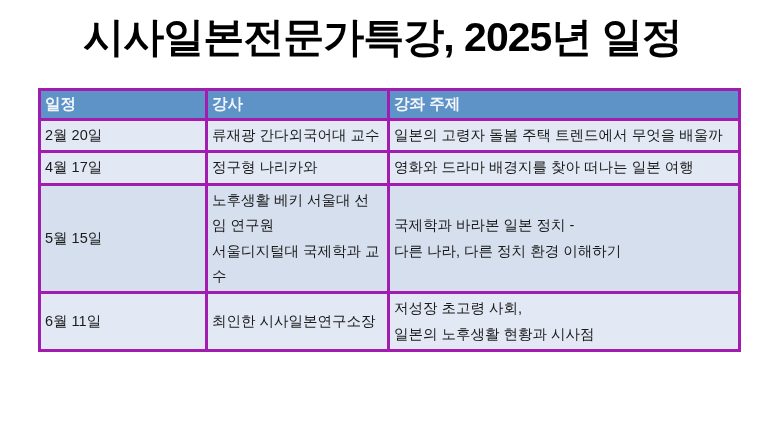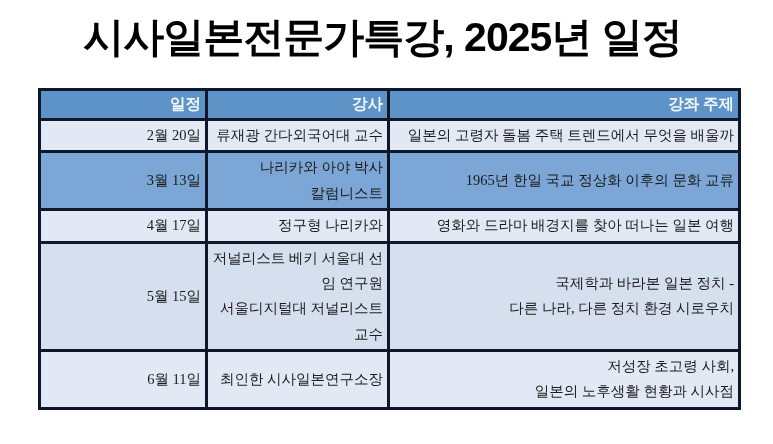--- a/index.html
+++ b/index.html
@@ -32,28 +32,27 @@
   table.schedule{
     position:absolute;left:38px;top:88px;
     width:700px;
     border-collapse:collapse;
     table-layout:fixed;
   }
   table.schedule col.c-date{width:167px;}
   table.schedule col.c-lect{width:182px;}
   table.schedule col.c-topic{width:351px;}
   table.schedule th, table.schedule td{
-    border:3px solid #0f172a;
-    text-align:right;
+    border:3px solid #a21caf;
+    text-align:left;
     vertical-align:middle;
     padding:2px 4px;
     font-size:14.5px;
     line-height:1.75;
     overflow:hidden;
-    font-family:Liberation Serif, serif;
   }
   table.schedule thead th{
     background:var(--header-bg);
     color:var(--header-text);
     font-weight:bold;
     font-size:15.5px;
     height:30px;
     line-height:1.2;
   }
   tr.band-dark td{background:var(--band-dark);}
@@ -90,48 +89,38 @@
     <tbody>
       <tr class="r2 band-light">
         <td>2월 20일</td>
         <td>
           <span class="line">류재광 간다외국어대 교수</span>
         </td>
         <td>
           <span class="line">일본의 고령자 돌봄 주택 트렌드에서 무엇을 배울까</span>
         </td>
       </tr>
-      <tr class="r3 highlight">
-        <td>3월 13일</td>
-        <td>
-          <span class="line">나리카와 아야 박사</span>
-          <span class="line">칼럼니스트</span>
-        </td>
-        <td>
-          <span class="line">1965년 한일 국교 정상화 이후의 문화 교류</span>
-        </td>
-      </tr>
       <tr class="r4 band-light">
         <td>4월 17일</td>
         <td>
           <span class="line">정구형 나리카와</span>
         </td>
         <td>
           <span class="line">영화와 드라마 배경지를 찾아 떠나는 일본 여행</span>
         </td>
       </tr>
       <tr class="r5 band-dark">
         <td>5월 15일</td>
         <td>
-          <span class="line">저널리스트 베키 서울대 선임 연구원</span>
-          <span class="line">서울디지털대 저널리스트 교수</span>
+          <span class="line">노후생활 베키 서울대 선임 연구원</span>
+          <span class="line">서울디지털대 국제학과 교수</span>
         </td>
         <td>
           <span class="line">국제학과 바라본 일본 정치 -</span>
-          <span class="line">다른 나라, 다른 정치 환경 시로우치</span>
+          <span class="line">다른 나라, 다른 정치 환경 이해하기</span>
         </td>
       </tr>
       <tr class="r6 band-light">
         <td>6월 11일</td>
         <td>
           <span class="line">최인한 시사일본연구소장</span>
         </td>
         <td>
           <span class="line">저성장 초고령 사회,</span>
           <span class="line">일본의 노후생활 현황과 시사점</span>

